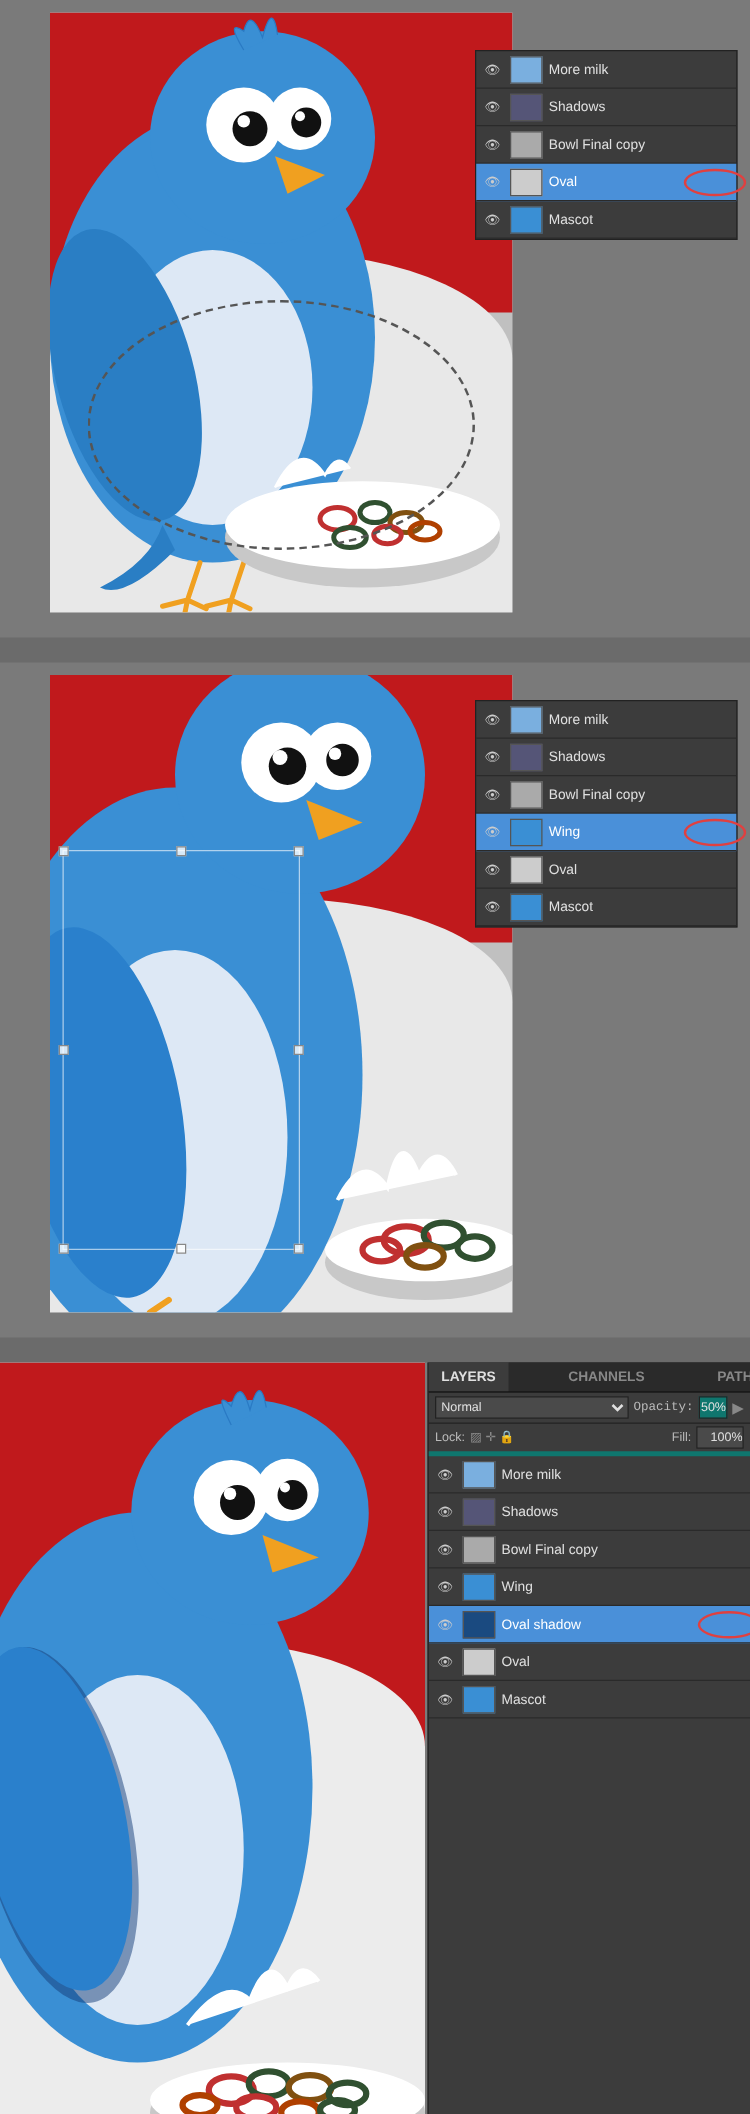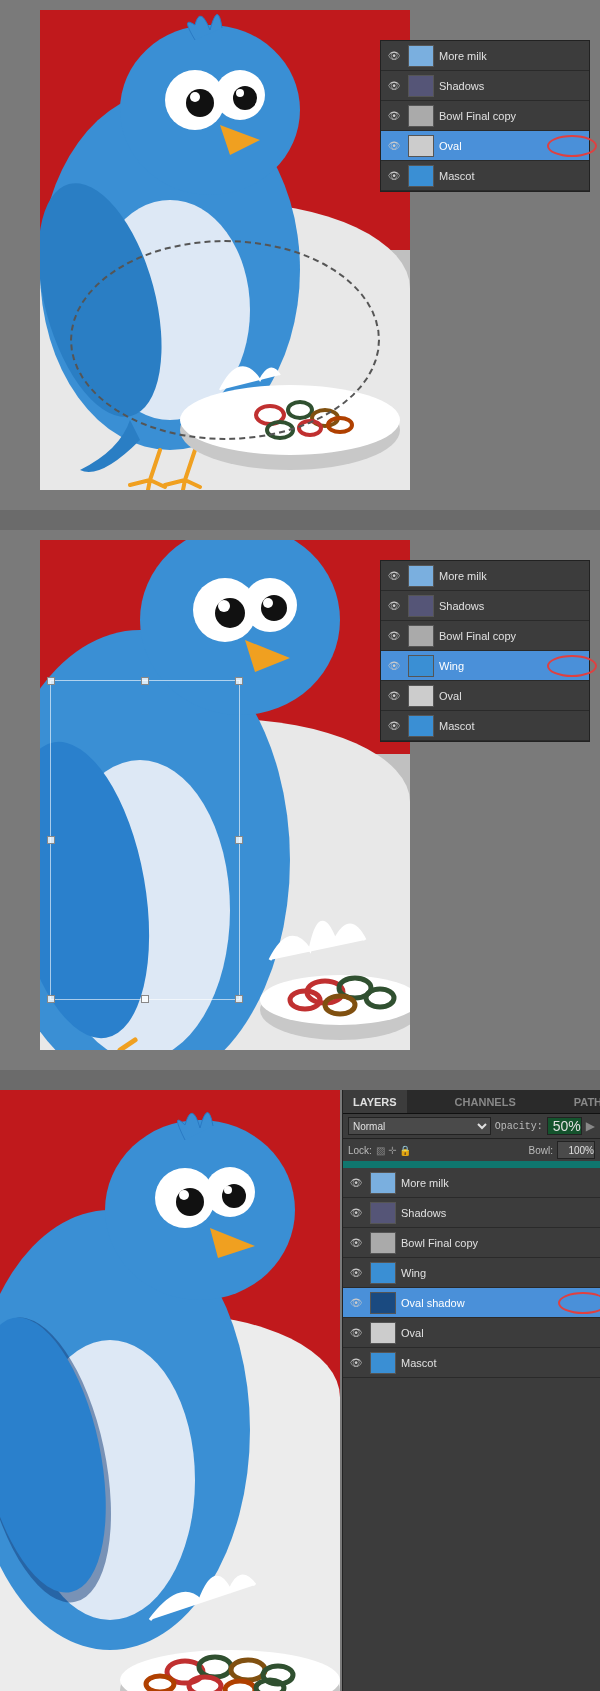--- a/index.html
+++ b/index.html
@@ -280,34 +280,34 @@
       flex: 1;
     }
 
     .opacity-label {
       color: #bbb;
       font-size: 10px;
       font-family: Liberation Mono, monospace;
     }
 
     .opacity-input {
-      background: #14532d;
+      background: #0f766e;
       color: #e0e0e0;
       border: 1px solid #222;
-      font-size: 14px;
-      width: 35px;
+      font-size: 10px;
+      width: 23px;
       height: 18px;
       text-align: right;
     }
 
     .fill-row {
       display: flex;
       align-items: center;
       padding: 2px 5px;
-      border-bottom: 7px solid #0f766e;
+      border-bottom: 4px solid #0f766e;
       gap: 4px;
     }
 
     .lock-icons {
       display: flex;
       gap: 3px;
       align-items: center;
       flex: 1;
     }
 
@@ -582,21 +582,21 @@
         <span style="color:#888; font-size:12px;">▶</span>
       </div>
 
       <div class="fill-row">
         <span style="color:#bbb; font-size:10px;">Lock:</span>
         <div class="lock-icons">
           <span class="lock-icon-item">▨</span>
           <span class="lock-icon-item">✛</span>
           <span class="lock-icon-item">🔒</span>
         </div>
-        <span class="fill-label">Bowl:</span>
+        <span class="fill-label">Fill:</span>
         <input class="fill-input" type="text" value="100%" style="">
       </div>
 
       <div class="layers-list">
         <div id="s3-layers">
             <div class="layer-row" style="position: relative;">
               <div class="layer-eye" style="font-size: 10px;">👁</div>
               <div class="layer-thumb" style="background: rgb(122, 175, 223);"></div>
               <span class="layer-name">More milk</span>
             </div>

